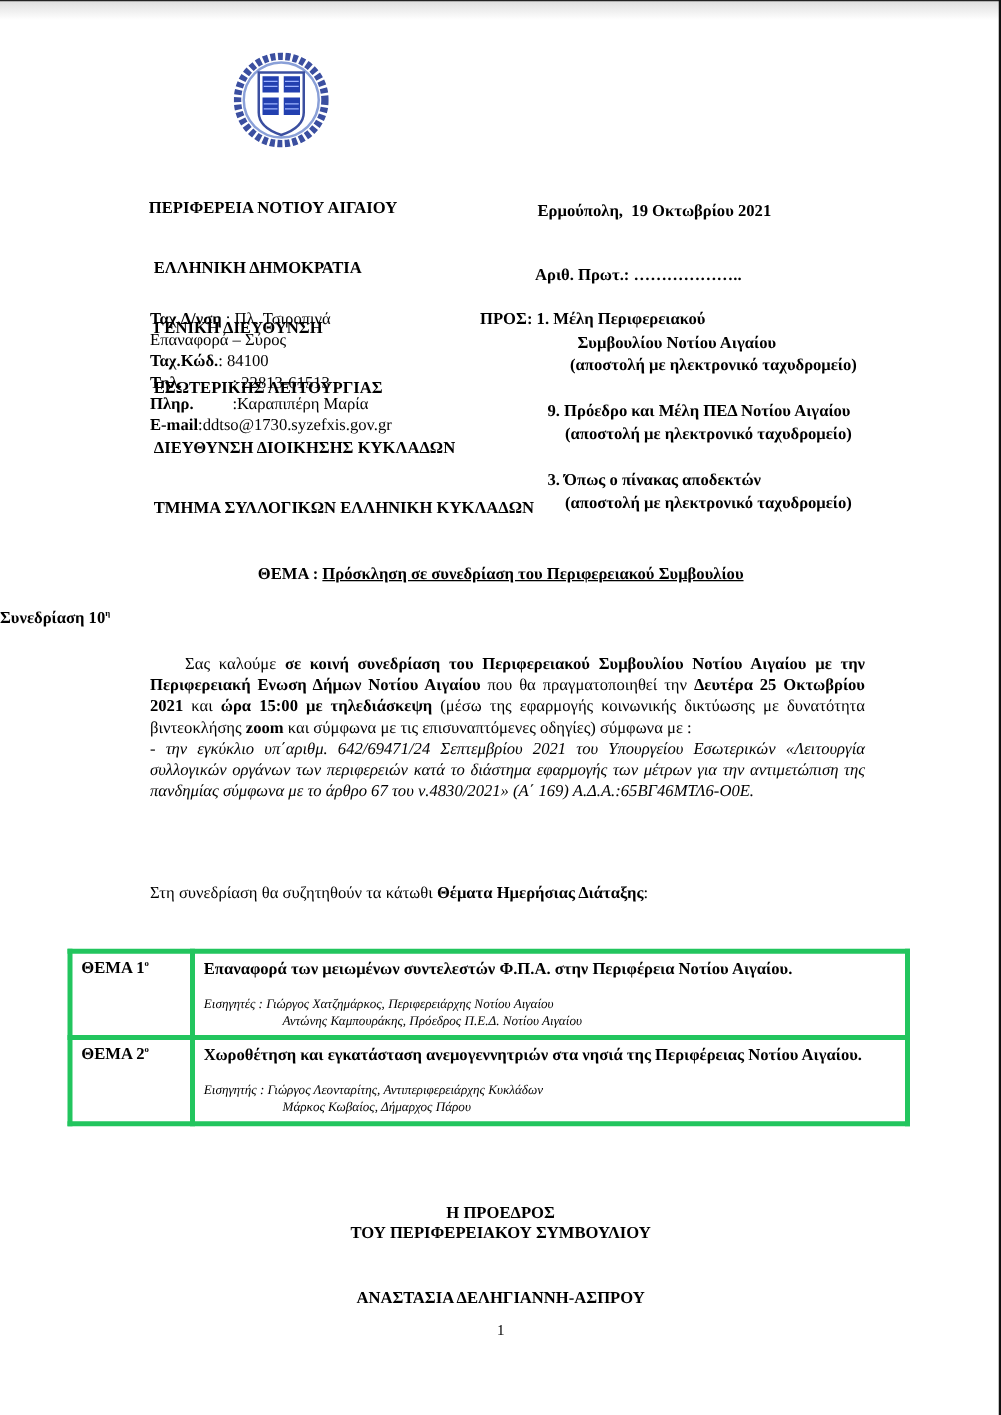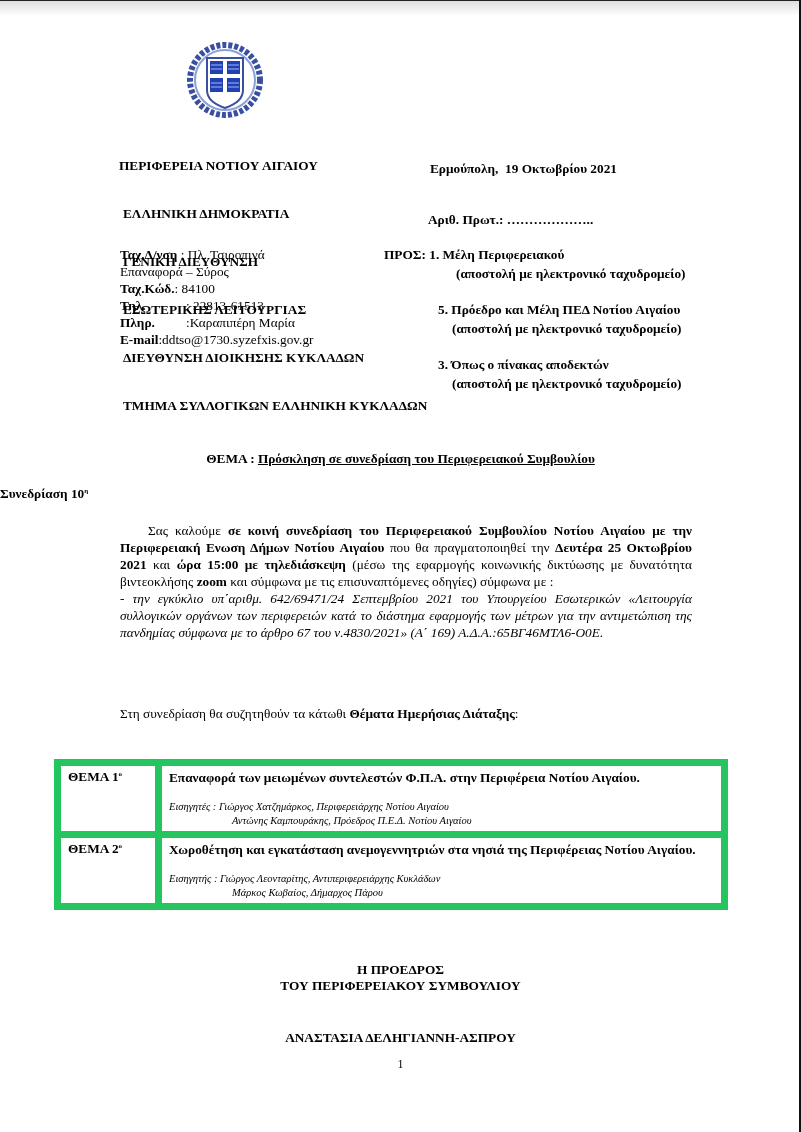--- a/index.html
+++ b/index.html
@@ -21,21 +21,21 @@
   .subject { left:0; width:801px; top:451px; text-align:center; font-size:13.3px; font-weight:bold; }
   .subject u { text-decoration:underline; }
   .session { left:0; width:801px; top:486px; text-align:left; font-size:13.3px; font-weight:bold; }
   .session sup { font-size:7px; }
   .body { left:120px; top:522px; width:572px; font-size:13.3px; line-height:17px; text-align:justify; }
   .body p { margin:0; }
   .indent { text-indent:28px; }
   .it { font-style:italic; }
   .agenda-intro { left:120px; top:706px; font-size:13.3px;text-align:center; }
   table.agenda { position:absolute; left:54px; top:759px; width:674px; border-collapse:collapse; font-size:13.3px; }
-  table.agenda td { border:7px solid #22c55e; vertical-align:top; padding:3px 7px; }
+  table.agenda td { border:4px solid #22c55e; vertical-align:top; padding:3px 7px; }
   td.num { width:80px; font-weight:bold; white-space:nowrap; }
   td.num sup { font-size:7px; }
   .topic-title { font-weight:bold; text-align:justify; line-height:17px; }
   .rapporteurs { font-style:italic; font-size:10.5px; line-height:14px; margin-top:14px; }
   .rapporteurs .cont { padding-left:63px; }
   .sig { left:0; width:801px; text-align:center; font-size:13.3px; font-weight:bold; }
   .pagenum { left:0; width:801px; top:1057px; text-align:center; font-size:12px; }
 </style>
 </head>
 <body>
@@ -82,22 +82,23 @@
   <div class="row"><span class="lbl">Ταχ.Δ/νση</span><span> : Πλ. Τσιροπινά</span></div>
   <div class="row"><span>Επαναφορά – Σύρος</span></div>
   <div class="row"><span class="lbl">Ταχ.Κώδ.</span><span>: 84100</span></div>
   <div class="row"><span class="lbl" style="width:66px">Τηλ.</span><span>: 22813-61513</span></div>
   <div class="row"><span class="lbl" style="width:66px">Πληρ.</span><span>:Καραπιπέρη Μαρία</span></div>
   <div class="row"><span class="lbl">E-mail</span><span>:ddtso@1730.syzefxis.gov.gr</span></div>
 </div>
 
 <div class="abs to">
   <div class="line"><span>ΠΡΟΣ:</span> <span>1.  Μέλη  Περιφερειακού</span></div>
+  <div class="line" style="padding-left:78px">Συμβουλίου Νοτίου Αιγαίου</div>
   <div class="line" style="padding-left:72px">(αποστολή με ηλεκτρονικό ταχυδρομείο)</div>
-  <div class="line" style="padding-left:54px; margin-top:18px">5. Πρόεδρο και Μέλη ΠΕΔ Νοτίου Αιγαίου</div>
+  <div class="line" style="padding-left:54px; margin-top:18px">9. Πρόεδρο και Μέλη ΠΕΔ Νοτίου Αιγαίου</div>
   <div class="line" style="padding-left:68px">(αποστολή με ηλεκτρονικό ταχυδρομείο)</div>
   <div class="line" style="padding-left:54px; margin-top:18px">3.  Όπως ο πίνακας αποδεκτών</div>
   <div class="line" style="padding-left:68px">(αποστολή με ηλεκτρονικό ταχυδρομείο)</div>
 </div>
 
 <div class="abs subject">
   <span>ΘΕΜΑ : </span><u>Πρόσκληση σε συνεδρίαση του Περιφερειακού Συμβουλίου</u>
 </div>
 
 <div class="abs session">

